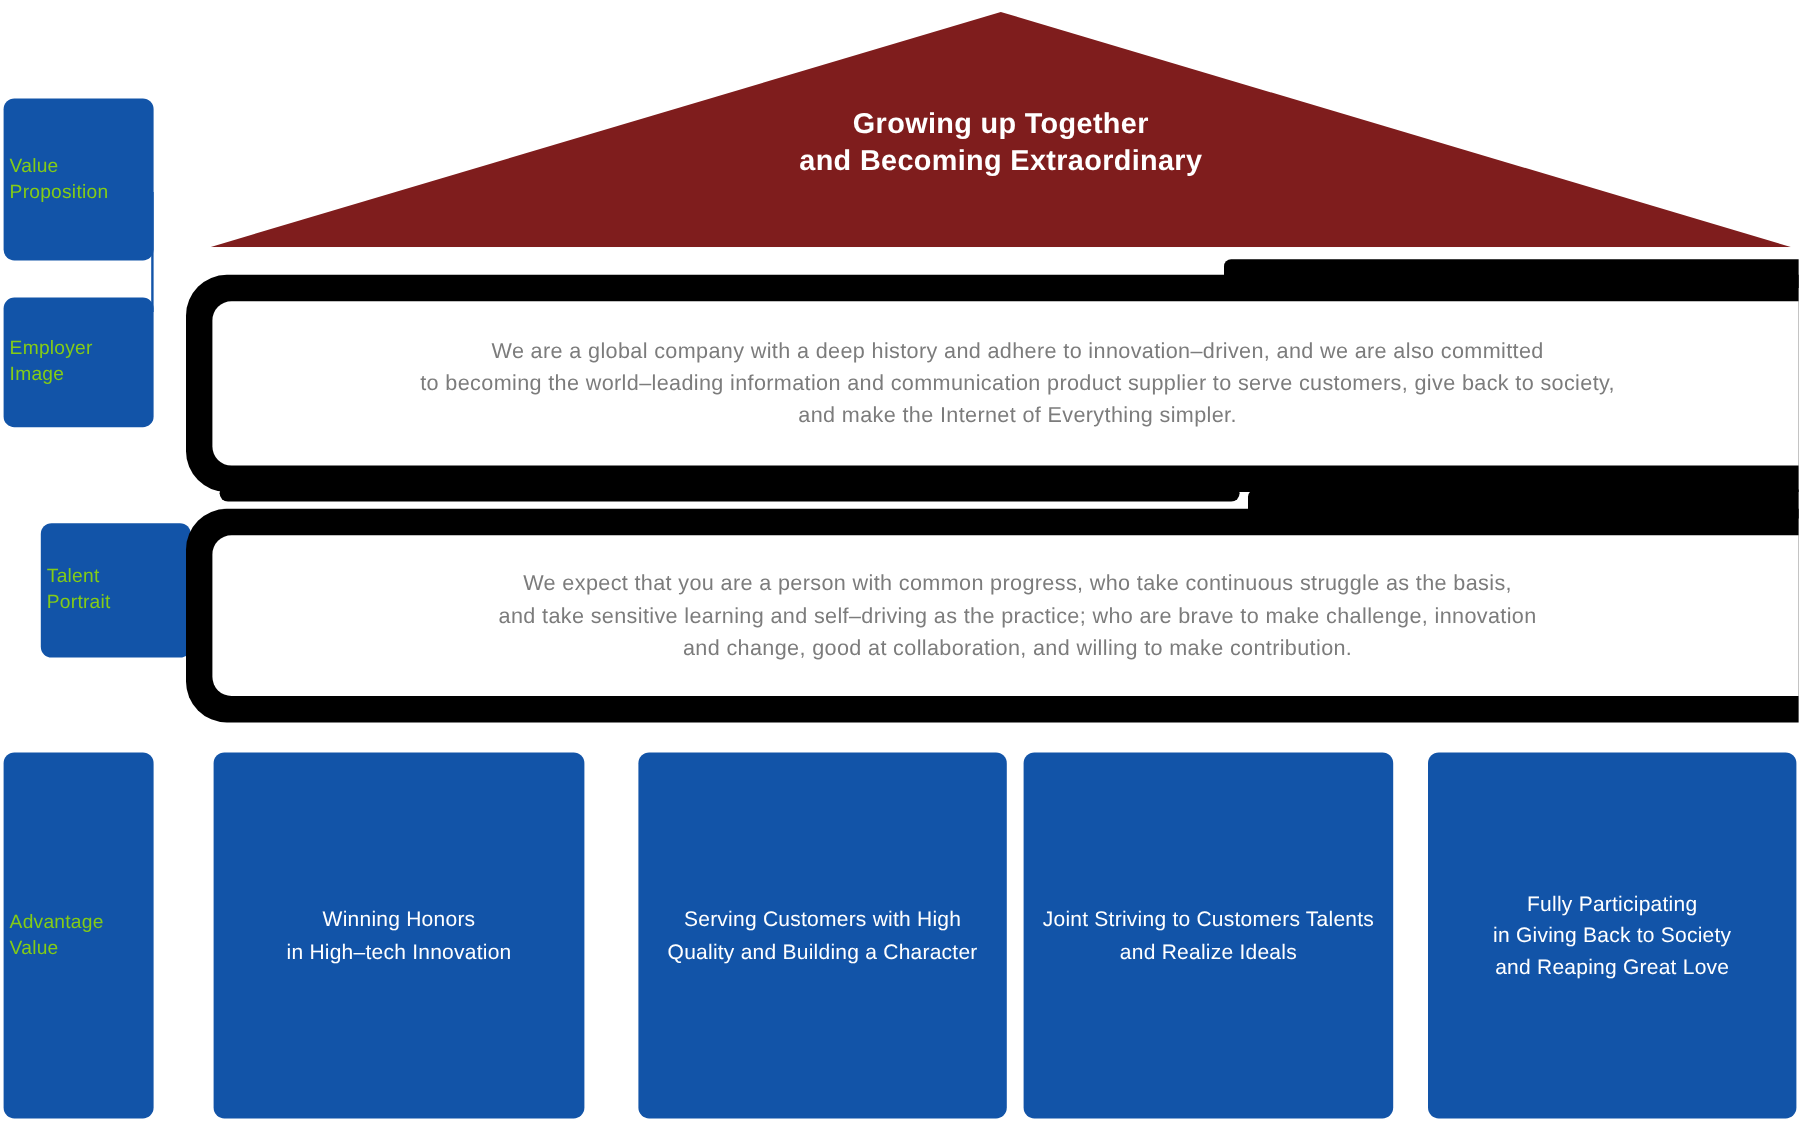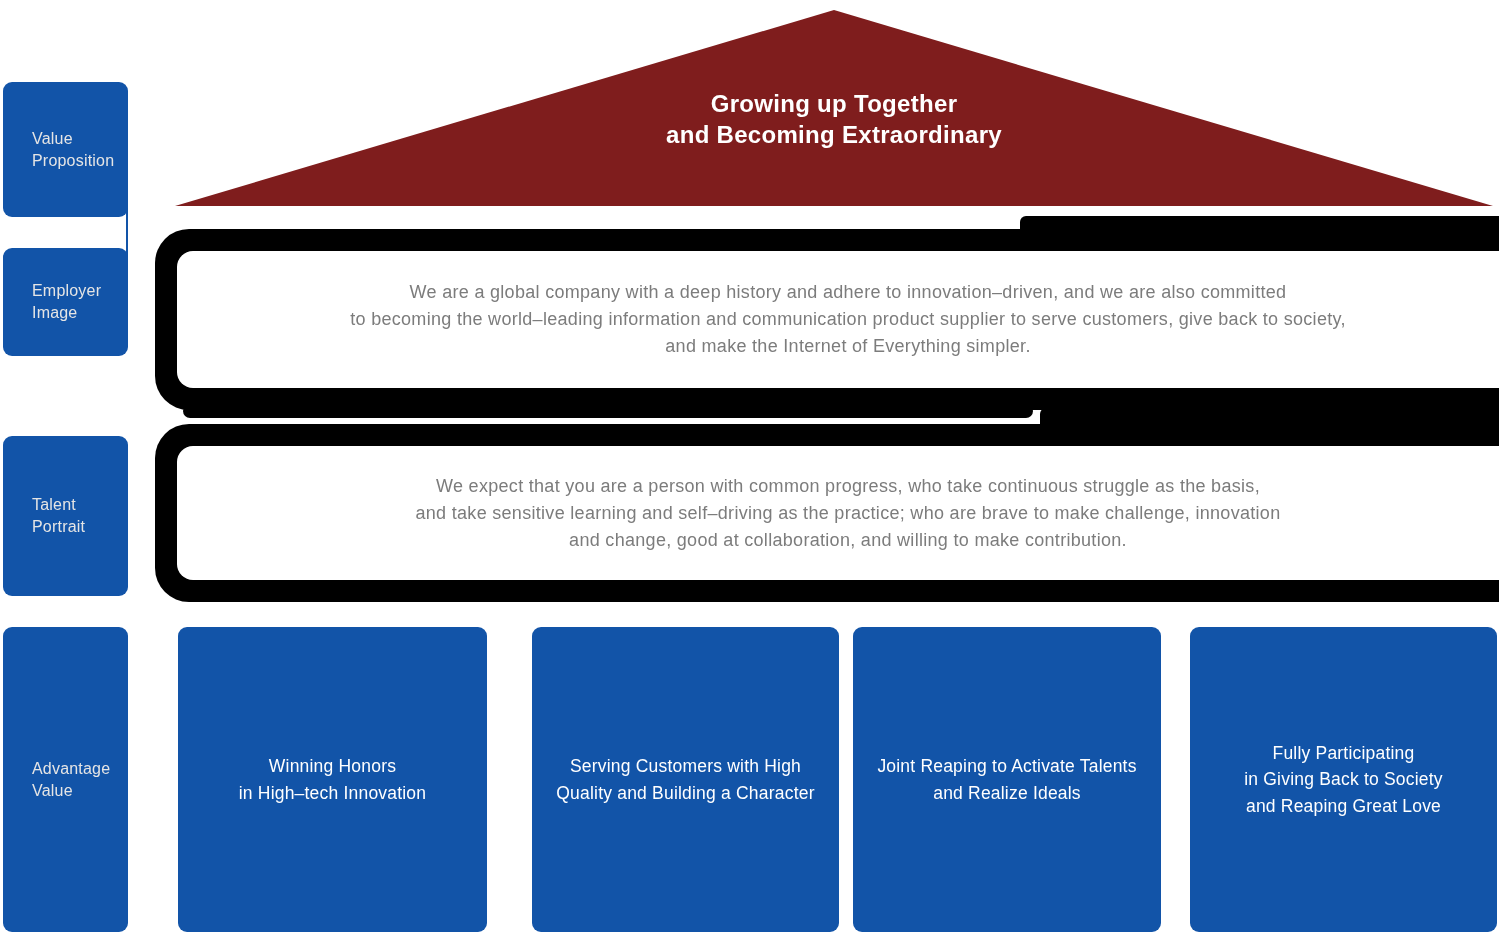--- a/index.html
+++ b/index.html
@@ -41,30 +41,30 @@
   .side-box {
     left: 3px;
     width: 125px;
     background: #1254A8;
     border-radius: 9px;
     display: flex;
     align-items: center;
     z-index: 2;
   }
   .side-box .side-label {
-    padding-left: 29px;
-    color: #e5e5e5;
+    padding-left: 5px;
+    color: #84cc16;
     font-size: 16px;
     line-height: 22px;
     letter-spacing: 0.2px;
     white-space: pre-line;
   }
   .sb-0 { top: 82px;  height: 135px; }
   .sb-1 { top: 248px; height: 108px; }
-  .sb-2 { top: 436px; height: 160px; }
+  .sb-2 { top: 436px; height: 112px; margin-left: 31px; }
   .sb-3 { top: 627px; height: 305px; }
   .connector {
     left: 126px; top: 160px;
     width: 2px; height: 100px;
     background: #1254A8;
     z-index: 1;
   }
 
   
   .card-tab {
@@ -184,21 +184,21 @@
 
   <div class="abs adv-box adv-0">
     <p class="adv-text">Winning Honors
 in High–tech Innovation</p>
   </div>
   <div class="abs adv-box adv-1">
     <p class="adv-text">Serving Customers with High
 Quality and Building a Character</p>
   </div>
   <div class="abs adv-box adv-2">
-    <p class="adv-text">Joint Reaping to Activate Talents
+    <p class="adv-text">Joint Striving to Customers Talents
 and Realize Ideals</p>
   </div>
   <div class="abs adv-box adv-3">
     <p class="adv-text">Fully Participating
 in Giving Back to Society
 and Reaping Great Love</p>
   </div>
 
 </div>
 

